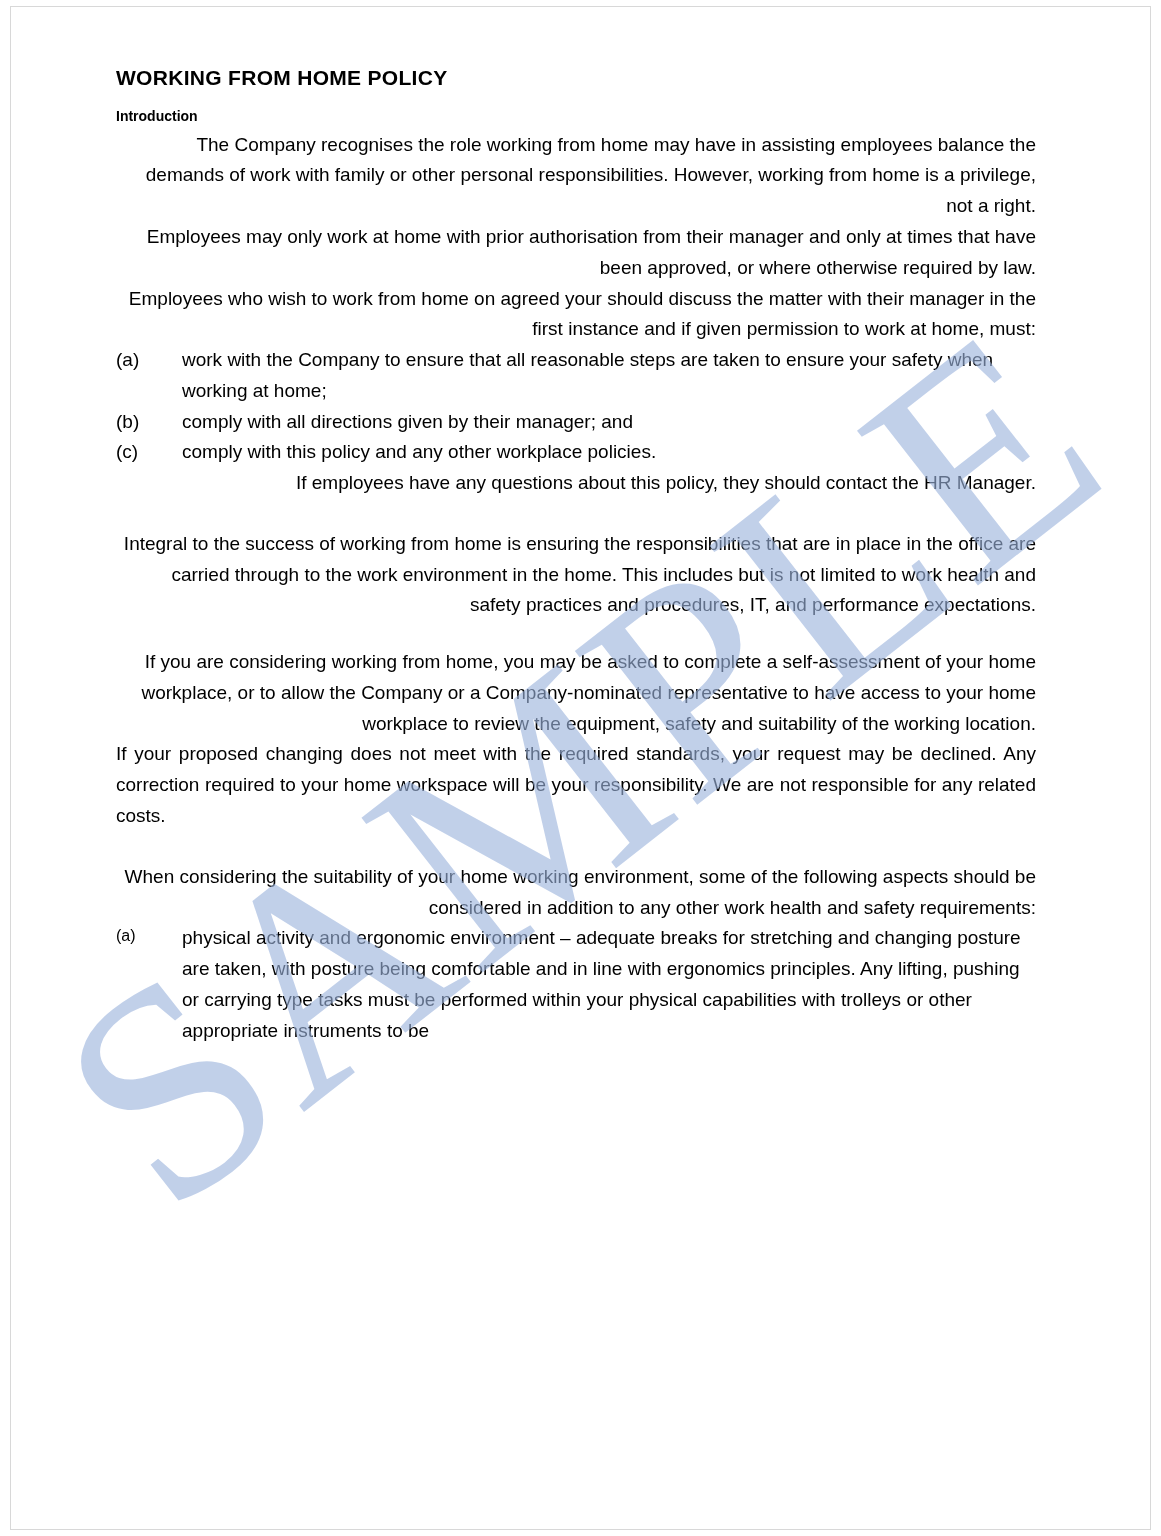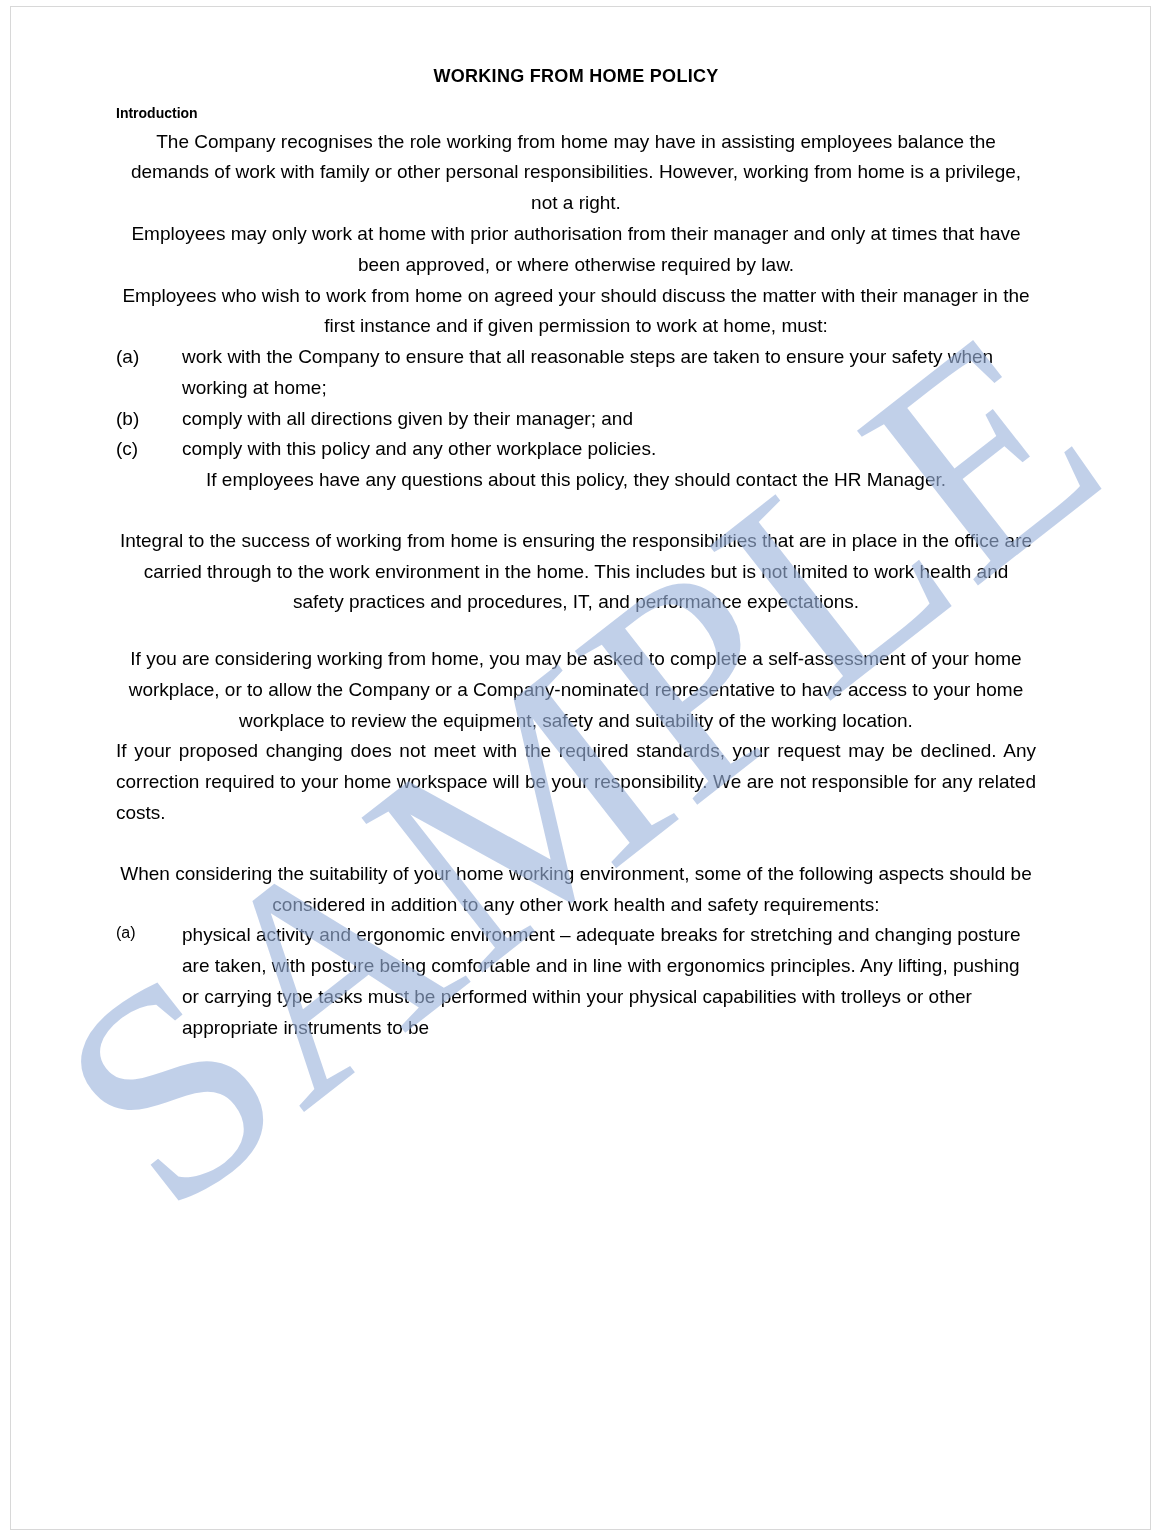--- a/index.html
+++ b/index.html
@@ -30,37 +30,37 @@
     box-sizing: border-box;
     pointer-events: none;
   }
   .content {
     position: absolute;
     left: 116px;
     top: 66px;
     width: 920px;
   }
   .doc-title {
-    text-align: center;
+    text-align: left;
     font-weight: bold;
-    font-size: 18px;
+    font-size: 21px;
     letter-spacing: 0.3px;
     margin: 0 0 16px 0;
   }
   h2.section-heading {
     font-size: 14px;
     font-weight: bold;
     margin: 0 0 2px 0;
     line-height: 1.55;
   }
   p.para {
     font-size: 19px;
     line-height: 1.62;
     margin: 0;
-    text-align: center;
+    text-align: right;
   }
   p.para.justify {
     text-align: justify;
   }
   .spacer-lg {
     height: 30px;
   }
   .spacer-md {
     height: 26px;
   }

